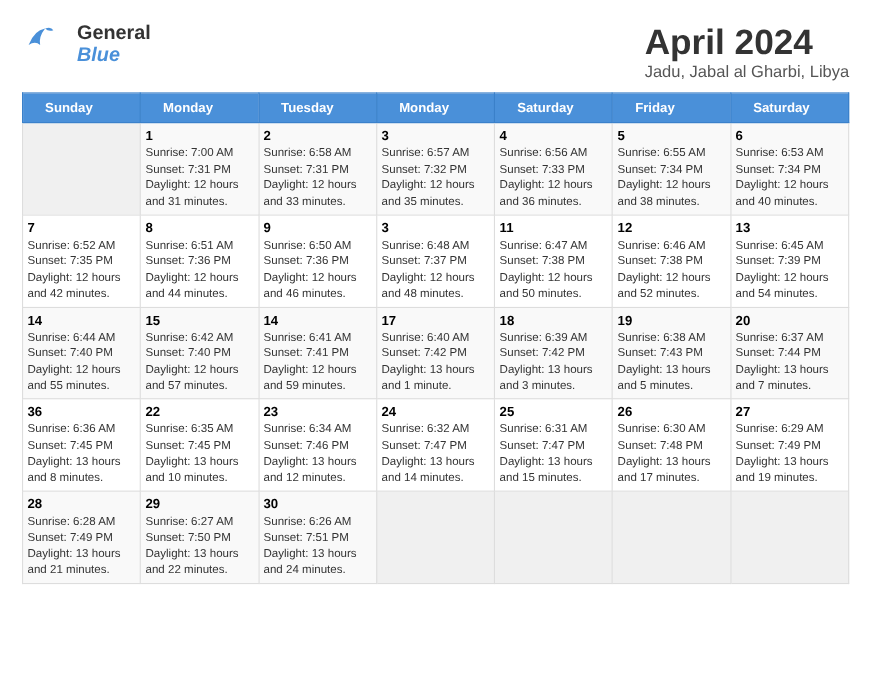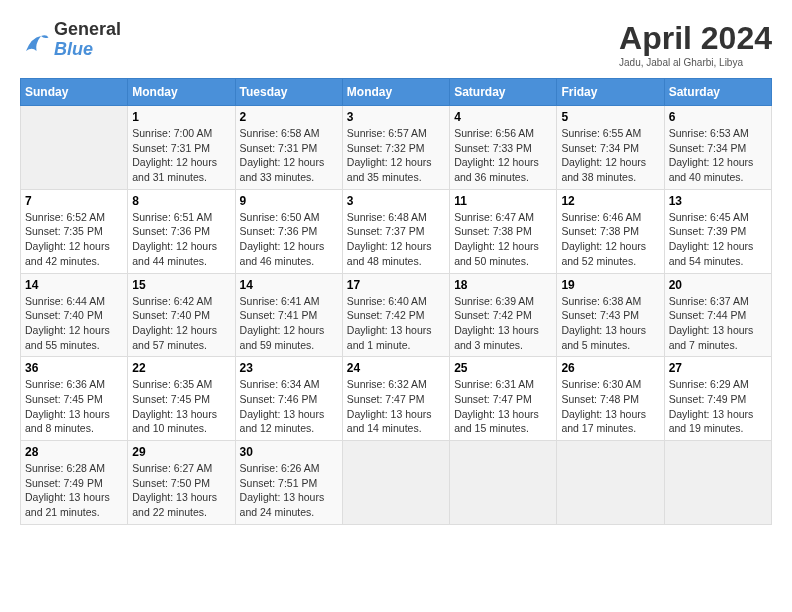--- a/index.html
+++ b/index.html
@@ -11,22 +11,22 @@
       padding: 20px;
     }
     .header {
       display: flex;
       justify-content: space-between;
       align-items: flex-start;
       margin-bottom: 10px;
     }
     .logo {
       display: flex;
-      align-items: flex-end;
-      gap: 4px;
+      align-items: flex-start;
+      gap: 20px;
     }
     .logo-text {
       font-size: 18px;
       font-weight: bold;
       color: #333;
       line-height: 1.1;
     }
     .logo-text span {
       color: #4a90d9;
       font-style: italic;
@@ -37,34 +37,34 @@
     }
     .title-block {
       text-align: left;
     }
     .month-year {
       font-size: 32px;
       font-weight: bold;
       color: #333;
     }
     .location {
-      font-size: 10px;
+      font-size: 15px;
       color: #555;
     }
     table {
       width: 100%;
       border-collapse: collapse;
       font-size: 11px;
     }
     thead tr {
       background-color: #4a90d9;
       color: #fff;
     }
     thead th {
-      padding: 6px 4px;
+      padding: 6px 20px;
       text-align: left;
       font-size: 12px;
       font-weight: bold;
       border: 1px solid #3a80c9;
     }
     tbody tr {
       border-bottom: 1px solid #ccc;
     }
     tbody td {
       padding: 4px 4px;

